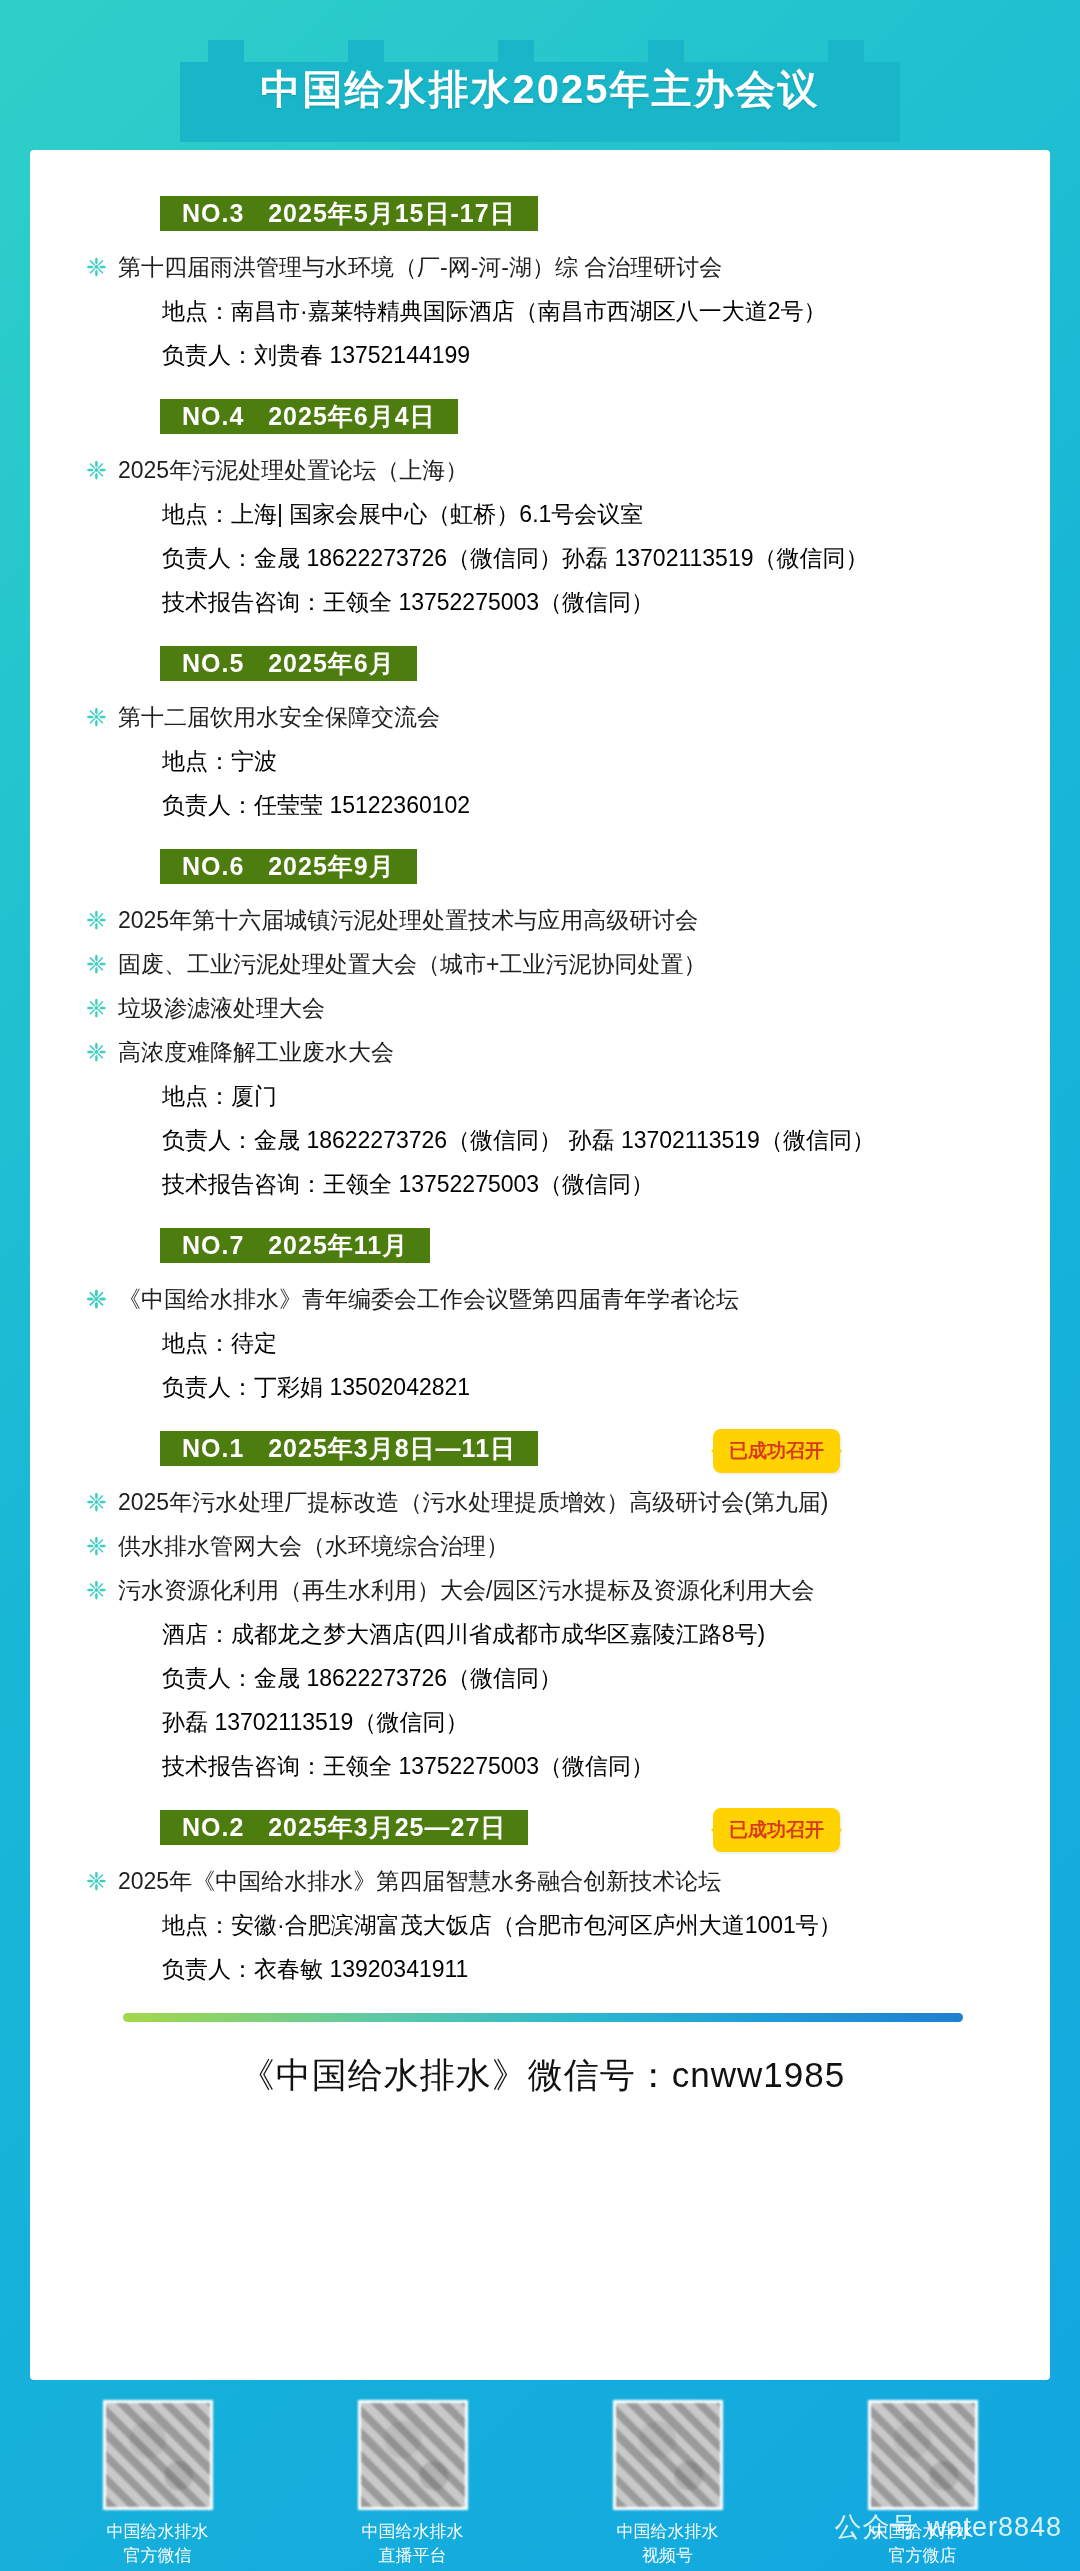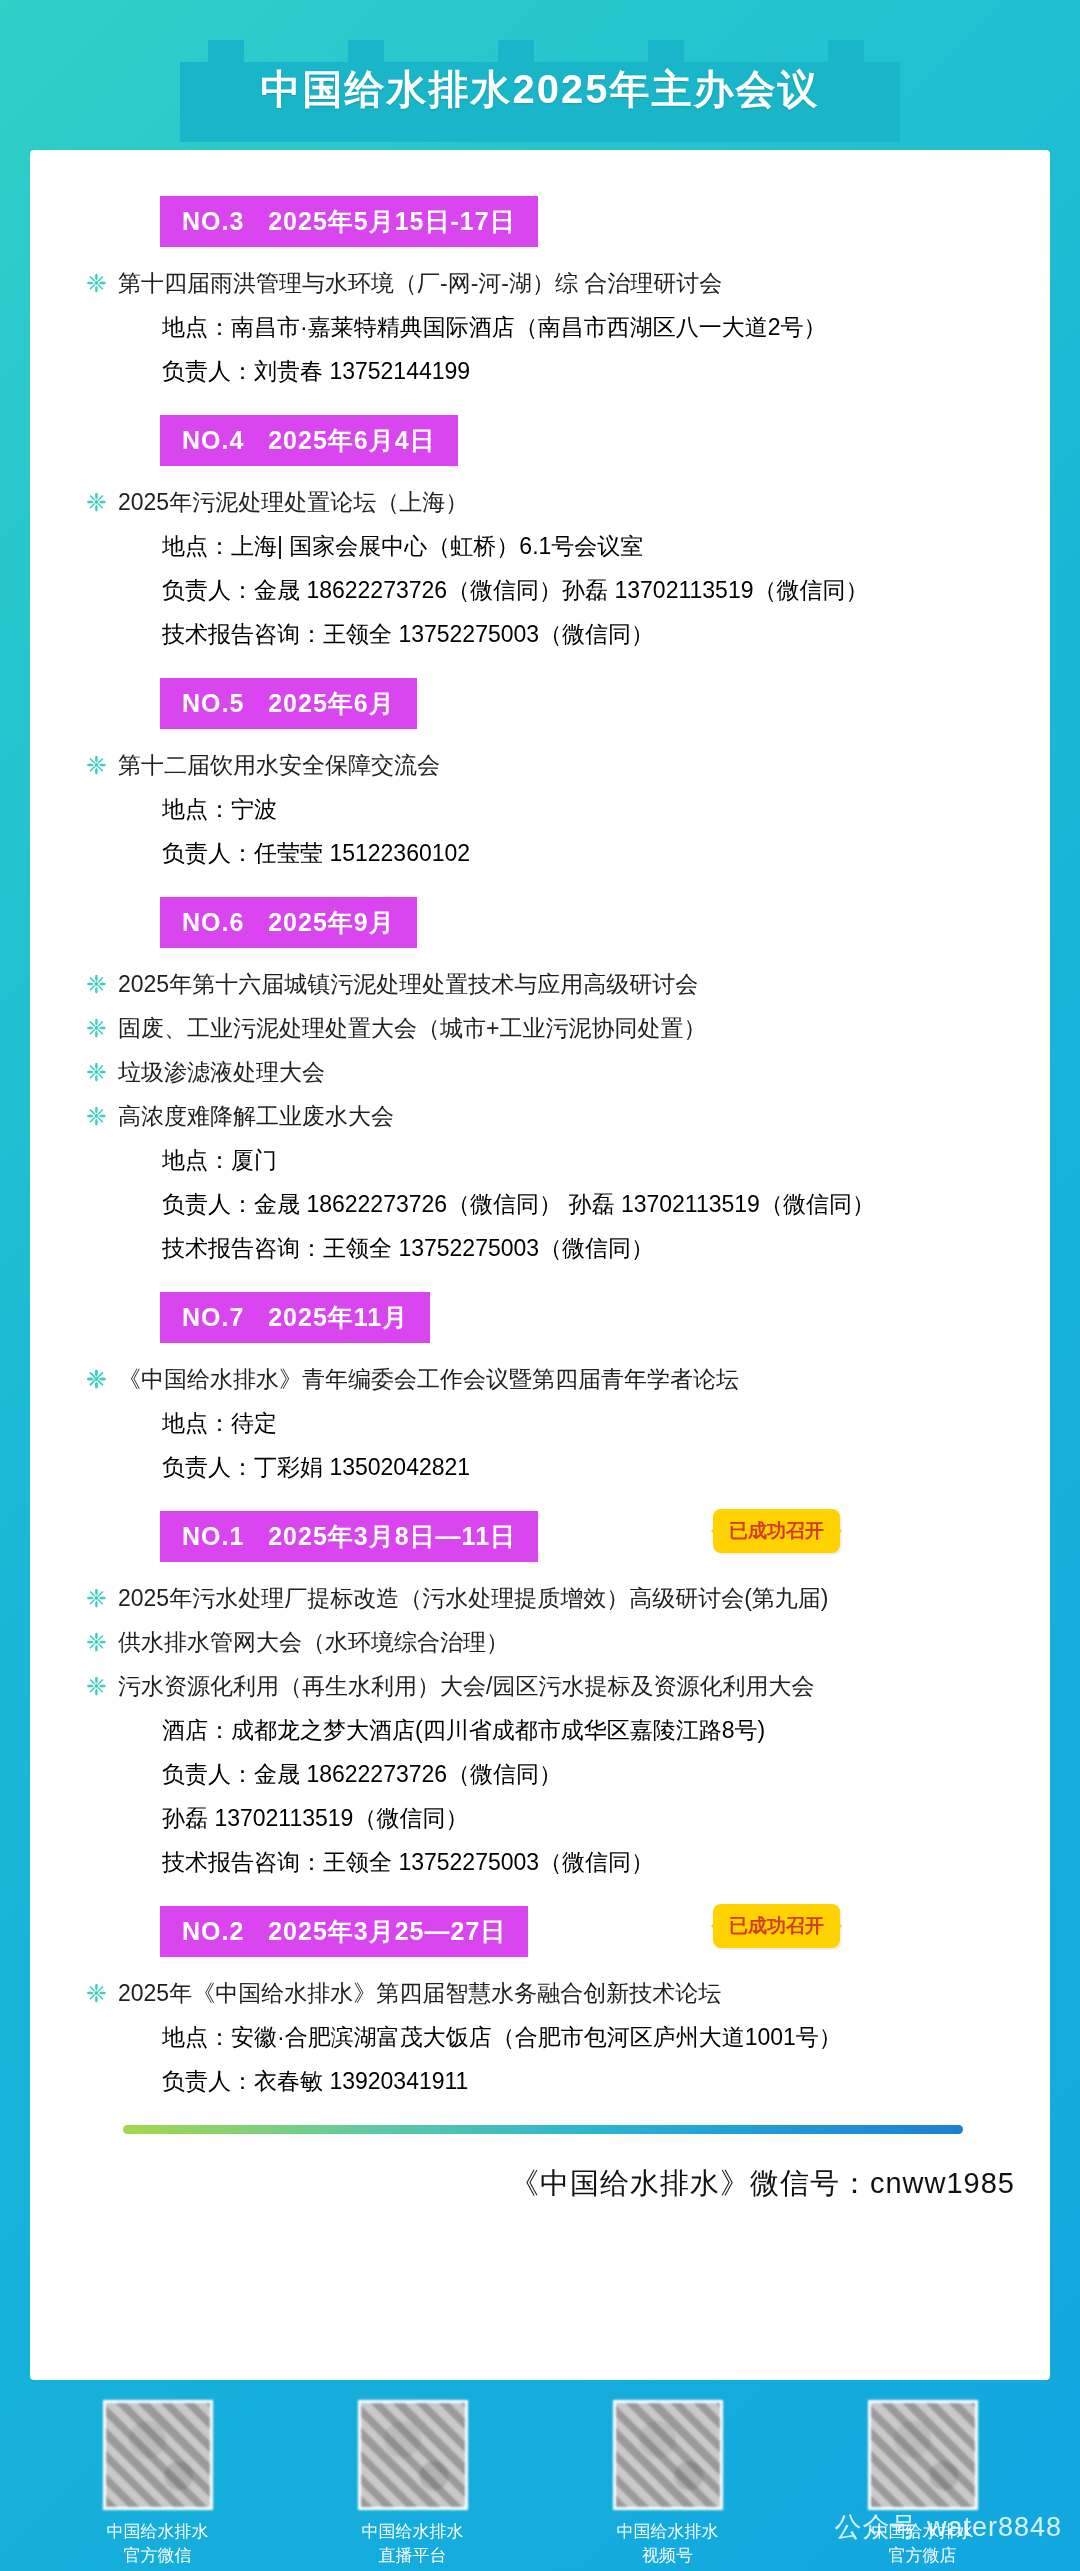--- a/index.html
+++ b/index.html
@@ -20,22 +20,22 @@
     text-shadow:0 1px 2px rgba(0,0,0,.15);
   }
   .notch{position:absolute;top:40px;width:36px;height:26px;background:#19b6c9;}
   .card{
     position:absolute;left:30px;top:150px;width:1020px;height:2230px;
     background:#ffffff;border-radius:4px;
   }
   .inner{position:absolute;left:40px;top:28px;width:945px;}
   .sec{margin-bottom:4px;position:relative;}
   .sec-head{
-    display:inline-block;background:#d946ef;color:#ffffff;
-    font-size:25px;font-weight:bold;padding:9px 22px;margin:18px 0 14px 90px;
+    display:inline-block;background:#4d7c0f;color:#ffffff;
+    font-size:25px;font-weight:bold;padding:1px 22px;margin:18px 0 14px 90px;
     letter-spacing:1px;white-space:nowrap;
   }
   .badge{
     position:absolute;right:175px;top:16px;
     background:#ffd200;color:#d83a1e;font-size:19px;font-weight:bold;
     padding:9px 16px;border-radius:8px;white-space:nowrap;
     box-shadow:2px 2px 0 rgba(0,0,0,.06);
   }
   .badge:before,.badge:after{
     content:"";position:absolute;top:50%;width:0;height:0;
@@ -50,21 +50,21 @@
   .bullet{
     position:absolute;left:16px;top:9px;color:#3ecfc0;font-size:25px;line-height:26px;
   }
   .line .txt{white-space:nowrap;}
   .line.detail{padding-left:92px;color:#000000;}
   .rule{
     margin:22px auto 0 auto;width:840px;height:9px;border-radius:5px;
     background:linear-gradient(90deg,#a4d84a 0%,#5ec9a4 30%,#2bb7cf 55%,#1f9ad8 78%,#1f7fd0 100%);
   }
   .wechat{
-    text-align:right;font-size:29px;color:#111;margin-top:30px;letter-spacing:1px;
+    text-align:center;font-size:35px;color:#111;margin-top:30px;letter-spacing:1px;
   }
   .qr-row{
     position:absolute;left:30px;top:2400px;width:1020px;
     display:flex;justify-content:space-around;align-items:flex-end;
   }
   .qr{width:190px;text-align:center;}
   .qr .img{
     width:104px;height:104px;margin:0 auto 10px auto;
     background:
       repeating-linear-gradient(45deg,#9a9a9a 0 8px,#c9c9c9 8px 16px),

